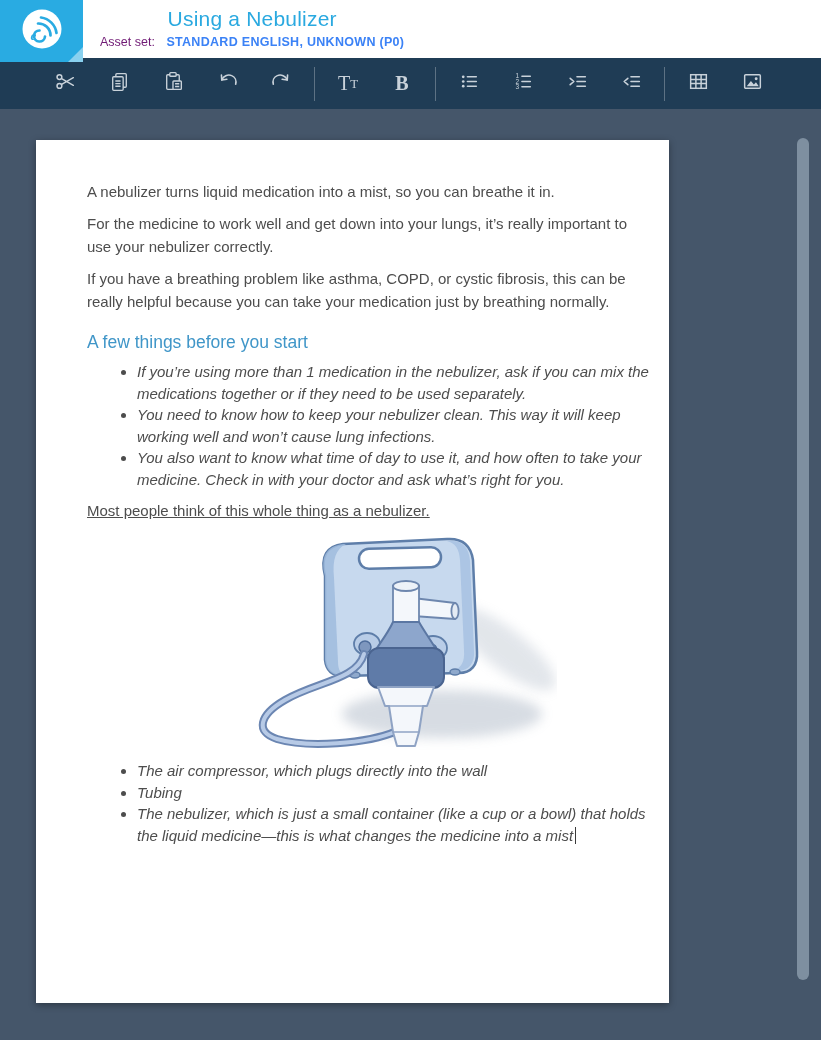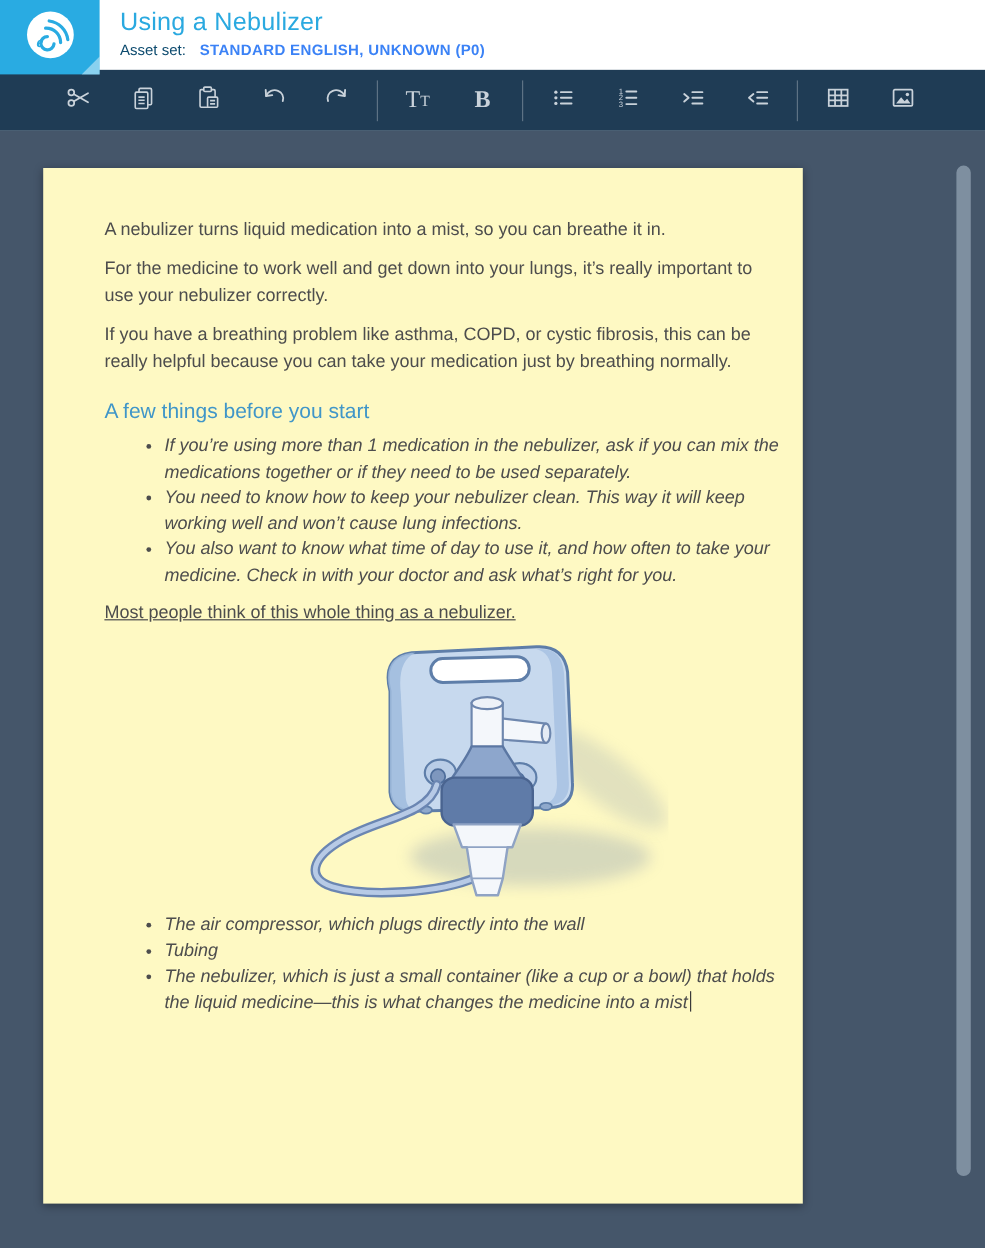--- a/index.html
+++ b/index.html
@@ -5,41 +5,41 @@
   * { box-sizing: border-box; margin: 0; padding: 0; }
   html,body { width: 821px; height: 1040px; overflow: hidden;
     font-family: "Liberation Sans", "DejaVu Sans", sans-serif; }
 
   
   .header { position: relative; height: 58px; background: #ffffff; }
   .logo { position: absolute; left: 0; top: 0; width: 83px; height: 62px;
     background: #29ABE2; z-index: 5; display:flex; align-items:center; justify-content:center; cursor: pointer; }
   .logo::after { content:""; position:absolute; right:0; bottom:0;
     border-left:15px solid transparent; border-bottom:15px solid rgba(255,255,255,0.45); }
-  .header-text { position:absolute; left: 100px; top: 6px; }
+  .header-text { position:absolute; left: 100px; top: 6px; text-align: center; }
   .title { font-size: 21px; color: #2AA9E0; line-height: 26px; letter-spacing: .2px; }
   .asset-row { margin-top: 3px; font-size: 12.5px; }
-  .asset-label { color: #0c4a6e; margin-right: 8px; }
+  .asset-label { color: #701a75; margin-right: 8px; }
   .asset-value { color: #3b82f6; letter-spacing: .3px; font-weight: bold; }
 
   
   .toolbar { height: 51px; background: #1F3C55; display: flex; align-items: center;
     padding-left: 38px; color: #C9D2DA; }
   .tb-btn { width: 54px; height: 51px; display: flex; align-items: center;
     justify-content: center; cursor: pointer; }
   .tb-btn svg { width: 23px; height: 23px; }
   .tb-sep { width: 1px; height: 34px; background: rgba(255,255,255,0.28); margin: 0 6px; }
   .fmt-large { font-family: "Liberation Serif", serif; font-size: 20px; }
   .fmt-small { font-family: "Liberation Serif", serif; font-size: 13px; }
   .fmt-bold  { font-family: "Liberation Serif", serif; font-size: 20px; font-weight: bold; }
 
   
   .canvas { position: relative; height: 931px; background: #45566A; }
   .page { position: absolute; left: 36px; top: 31px; width: 633px; height: 863px;
-    background: #fef9c3; box-shadow: 0 2px 7px rgba(0,0,0,0.35); cursor: text; }
+    background: #ffffff; box-shadow: 0 2px 7px rgba(0,0,0,0.35); cursor: text; }
   .content { padding: 40px 0 0 51px; width: 596px; }
   .content p { font-size: 15px; line-height: 23px; color: #4D4D4D; margin: 0 0 9px; width: 545px; }
   .doc-heading { font-size: 17.5px; font-weight: 400; color: #4096C8; margin: 19px 0 8px; }
   .content ul { margin: 0 17px 9px; padding-left: 33px; width: 545px; font-style: italic; }
   .content li { font-size: 15px; line-height: 21.5px; color: #4D4D4D; }
   .lead { margin-bottom: 4px !important; text-decoration: underline; }
 
   .figure { width: 310px; height: 216px; margin: 12px 0 10px 160px; }
 
   .caret { display:inline-block; width:0; height:17px; border-left:1.5px solid #3a3a3a;

